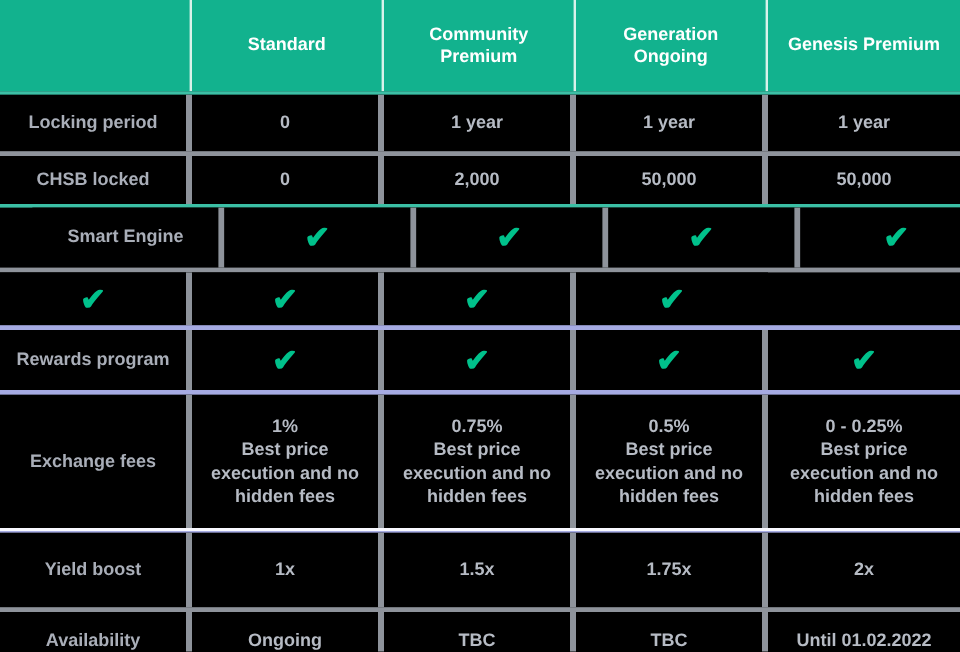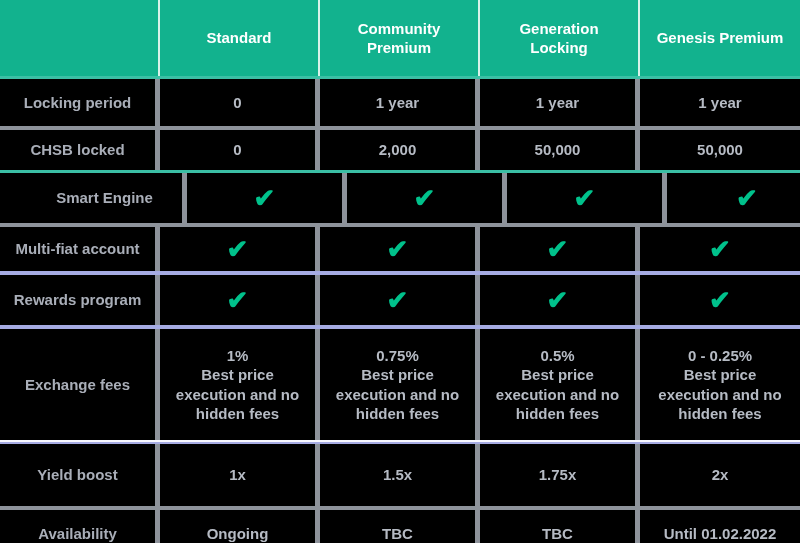--- a/index.html
+++ b/index.html
@@ -67,21 +67,21 @@
 
   <div class="row header-row">
     <div class="cell"></div>
     <div class="cell">
         <span>Standard</span>
       </div>
     <div class="cell">
         <span>Community Premium</span>
       </div>
     <div class="cell">
-        <span>Generation Locking</span>
+        <span>Generation Ongoing</span>
       </div>
     <div class="cell">
         <span>Genesis Premium</span>
       </div>
   </div>
   <div class="divider teal"></div>
 
   <div class="row r-lock">
     <div class="cell label-cell">Locking period</div>
     <div class="cell">0</div>
@@ -111,21 +111,20 @@
     <div class="cell">
         <span class="check">✔</span>
       </div>
     <div class="cell">
         <span class="check">✔</span>
       </div>
   </div>
   <div class="divider"></div>
 
   <div class="row r-fiat">
-    <div class="cell label-cell">Multi-fiat account</div>
     <div class="cell">
         <span class="check">✔</span>
       </div>
     <div class="cell">
         <span class="check">✔</span>
       </div>
     <div class="cell">
         <span class="check">✔</span>
       </div>
     <div class="cell">

